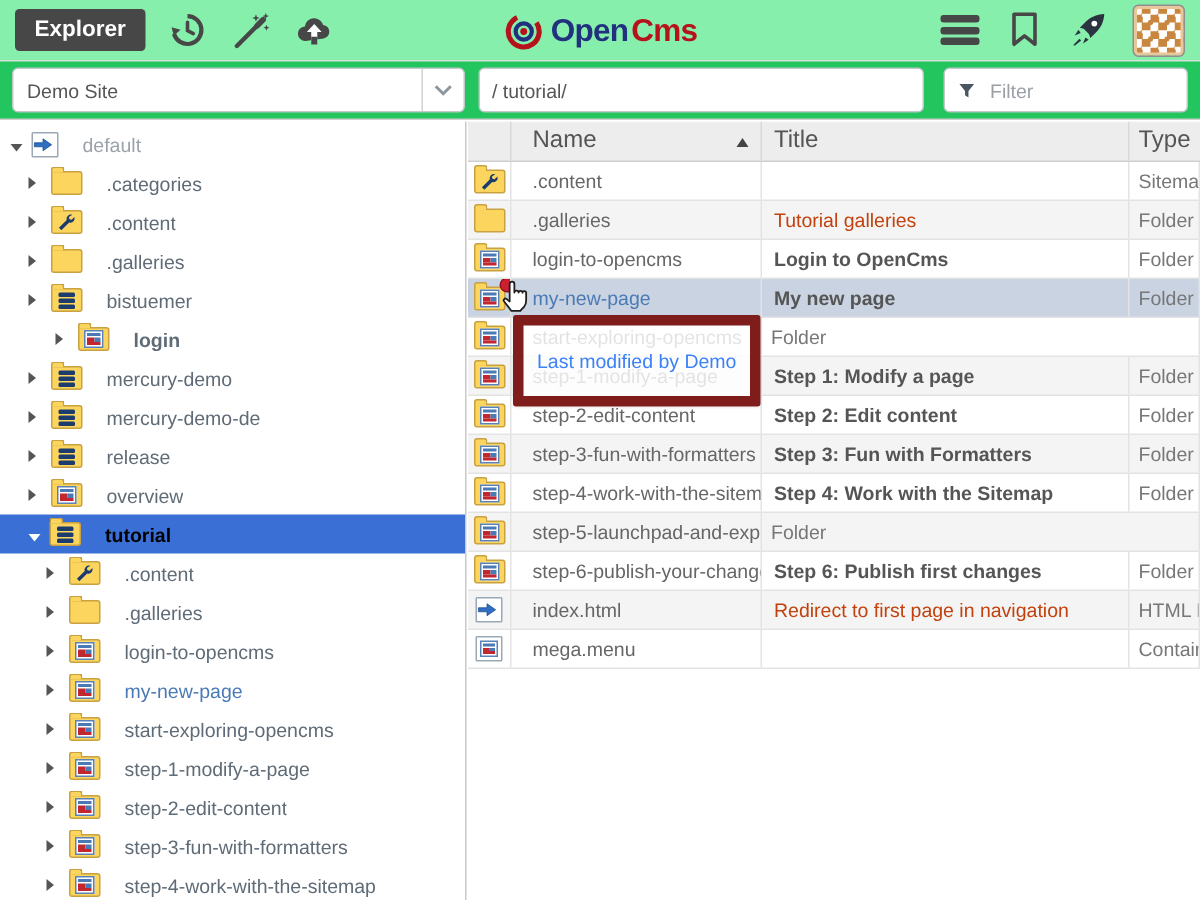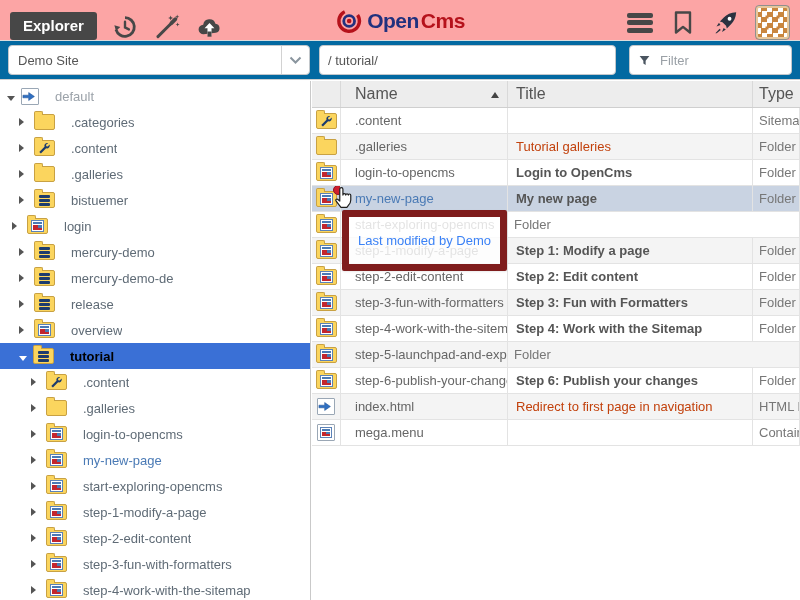--- a/index.html
+++ b/index.html
@@ -1,39 +1,39 @@
 <!DOCTYPE html>
 <html><head>
 <meta charset="utf-8">
 <style>
   html,body{margin:0;padding:0}
   body{width:800px;height:600px;position:relative;overflow:hidden;background:#fff;
        font-family:"Liberation Sans",sans-serif;-webkit-font-smoothing:antialiased}
   
-  .topbar{position:absolute;top:0;left:0;right:0;height:41px;background:#fca5a5;
-          border-bottom:1px solid #dcdcdc;display:flex;align-items:flex-end;
+  .topbar{position:absolute;top:0;left:0;right:0;height:41px;background:#86efac;
+          border-bottom:1px solid #dcdcdc;display:flex;align-items:center;
           padding:0 10px;box-sizing:border-box}
   .btn-explorer{background:#474747;color:#fff;font-weight:bold;font-size:15px;
           padding:5px 13px;border-radius:3px;line-height:18px;cursor:default}
   .tb-icons{display:flex;align-items:center;gap:15px;margin-left:15px}
   .tbi{width:27px;height:27px;display:flex;align-items:center;justify-content:center}
   .logo{position:absolute;left:50%;top:0;height:41px;transform:translateX(-50%);
         display:flex;align-items:center;gap:2px}
   .logo-open{font-size:21px;font-weight:bold;color:#21317e;letter-spacing:-.5px}
   .logo-cms{font-size:21px;font-weight:bold;color:#b5121b;letter-spacing:-.5px}
   .tb-right{margin-left:auto;display:flex;align-items:center;gap:16px}
   .hamburger{width:26px;height:20px;display:flex;flex-direction:column;justify-content:space-between}
   .hamburger i{display:block;height:5px;background:#474747;border-radius:2px}
   .avatar{width:35px;height:35px;border:1px solid #8f8f8f;border-radius:4px;box-sizing:border-box;
      background:
        radial-gradient(#c9863f 1.6px, transparent 2px) 5.5px 5.5px / 11px 11px,
        conic-gradient(#c9863f 0 25%, #fff 0 50%, #c9863f 0 75%, #fff 0) 0 0 / 11px 11px;
      box-shadow:inset 0 0 0 2px #e7c79b}
   
-  .navbar{position:absolute;top:41px;left:0;right:0;height:39px;background:#0369a1;
+  .navbar{position:absolute;top:41px;left:0;right:0;height:39px;background:#22c55e;
           border-bottom:1px solid #cfcfcf;display:flex;align-items:center;
           padding:0 8px;box-sizing:border-box}
   .ctl{height:30px;border:1px solid #c2c7cb;border-radius:4px;box-sizing:border-box;
        display:flex;align-items:center;font-size:13px;color:#555;background:#fff}
   .site-select{width:302px;justify-content:space-between}
   .site-select .val{padding-left:9px}
   .sel-btn{width:27px;height:100%;border-left:1px solid #d2d2d2;display:flex;
            align-items:center;justify-content:center}
   .path-input{width:297px;margin-left:9px;padding:0 8px;border:1px solid #c2c7cb;
            border-radius:4px;height:30px;box-sizing:border-box;font-size:13px;color:#555;
@@ -221,21 +221,21 @@
         <span class="ic f"></span>
         <span class="lbl">.galleries</span>
       </div>
       <div class="tree-item" style="padding-left: 19px;">
         <span class="tri"></span>
         <span class="ic f">
           <span class="g-stack"></span>
         </span>
         <span class="lbl">bistuemer</span>
       </div>
-      <div class="tree-item" style="padding-left: 12px;">
+      <div class="tree-item" style="padding-left: 37px; font-weight: bold;">
         <span class="tri"></span>
         <span class="ic f">
           <span class="g-page">
             <i class="pb1"></i>
             <i class="pr1"></i>
             <i class="pb2"></i>
             <i class="pr2"></i>
           </span>
         </span>
         <span class="lbl">login</span>
@@ -599,21 +599,21 @@
               <i class="pr1"></i>
               <i class="pb2"></i>
               <i class="pr2"></i>
             </span>
           </span>
         </div>
         <div class="cell c-name">
           <span class="nm">step-6-publish-your-changes</span>
         </div>
         <div class="cell c-title">
-          <span class="ti">Step 6: Publish your changes</span>
+          <span class="ti">Step 6: Publish first changes</span>
         </div>
         <div class="cell c-type">
           <span class="ty">Folder</span>
         </div>
       </div>
       <div class="grid-row zebra">
         <div class="cell c-icon">
           <span class="ic box">
             <svg class="g-arrow" viewBox="0 0 17 17">
               <path fill="#2f6fc1" stroke="#1d4f94" stroke-width="0.6" d="M0.5 7h6.5V4l6.5 4.5L7 13v-3H0.5z"></path>

